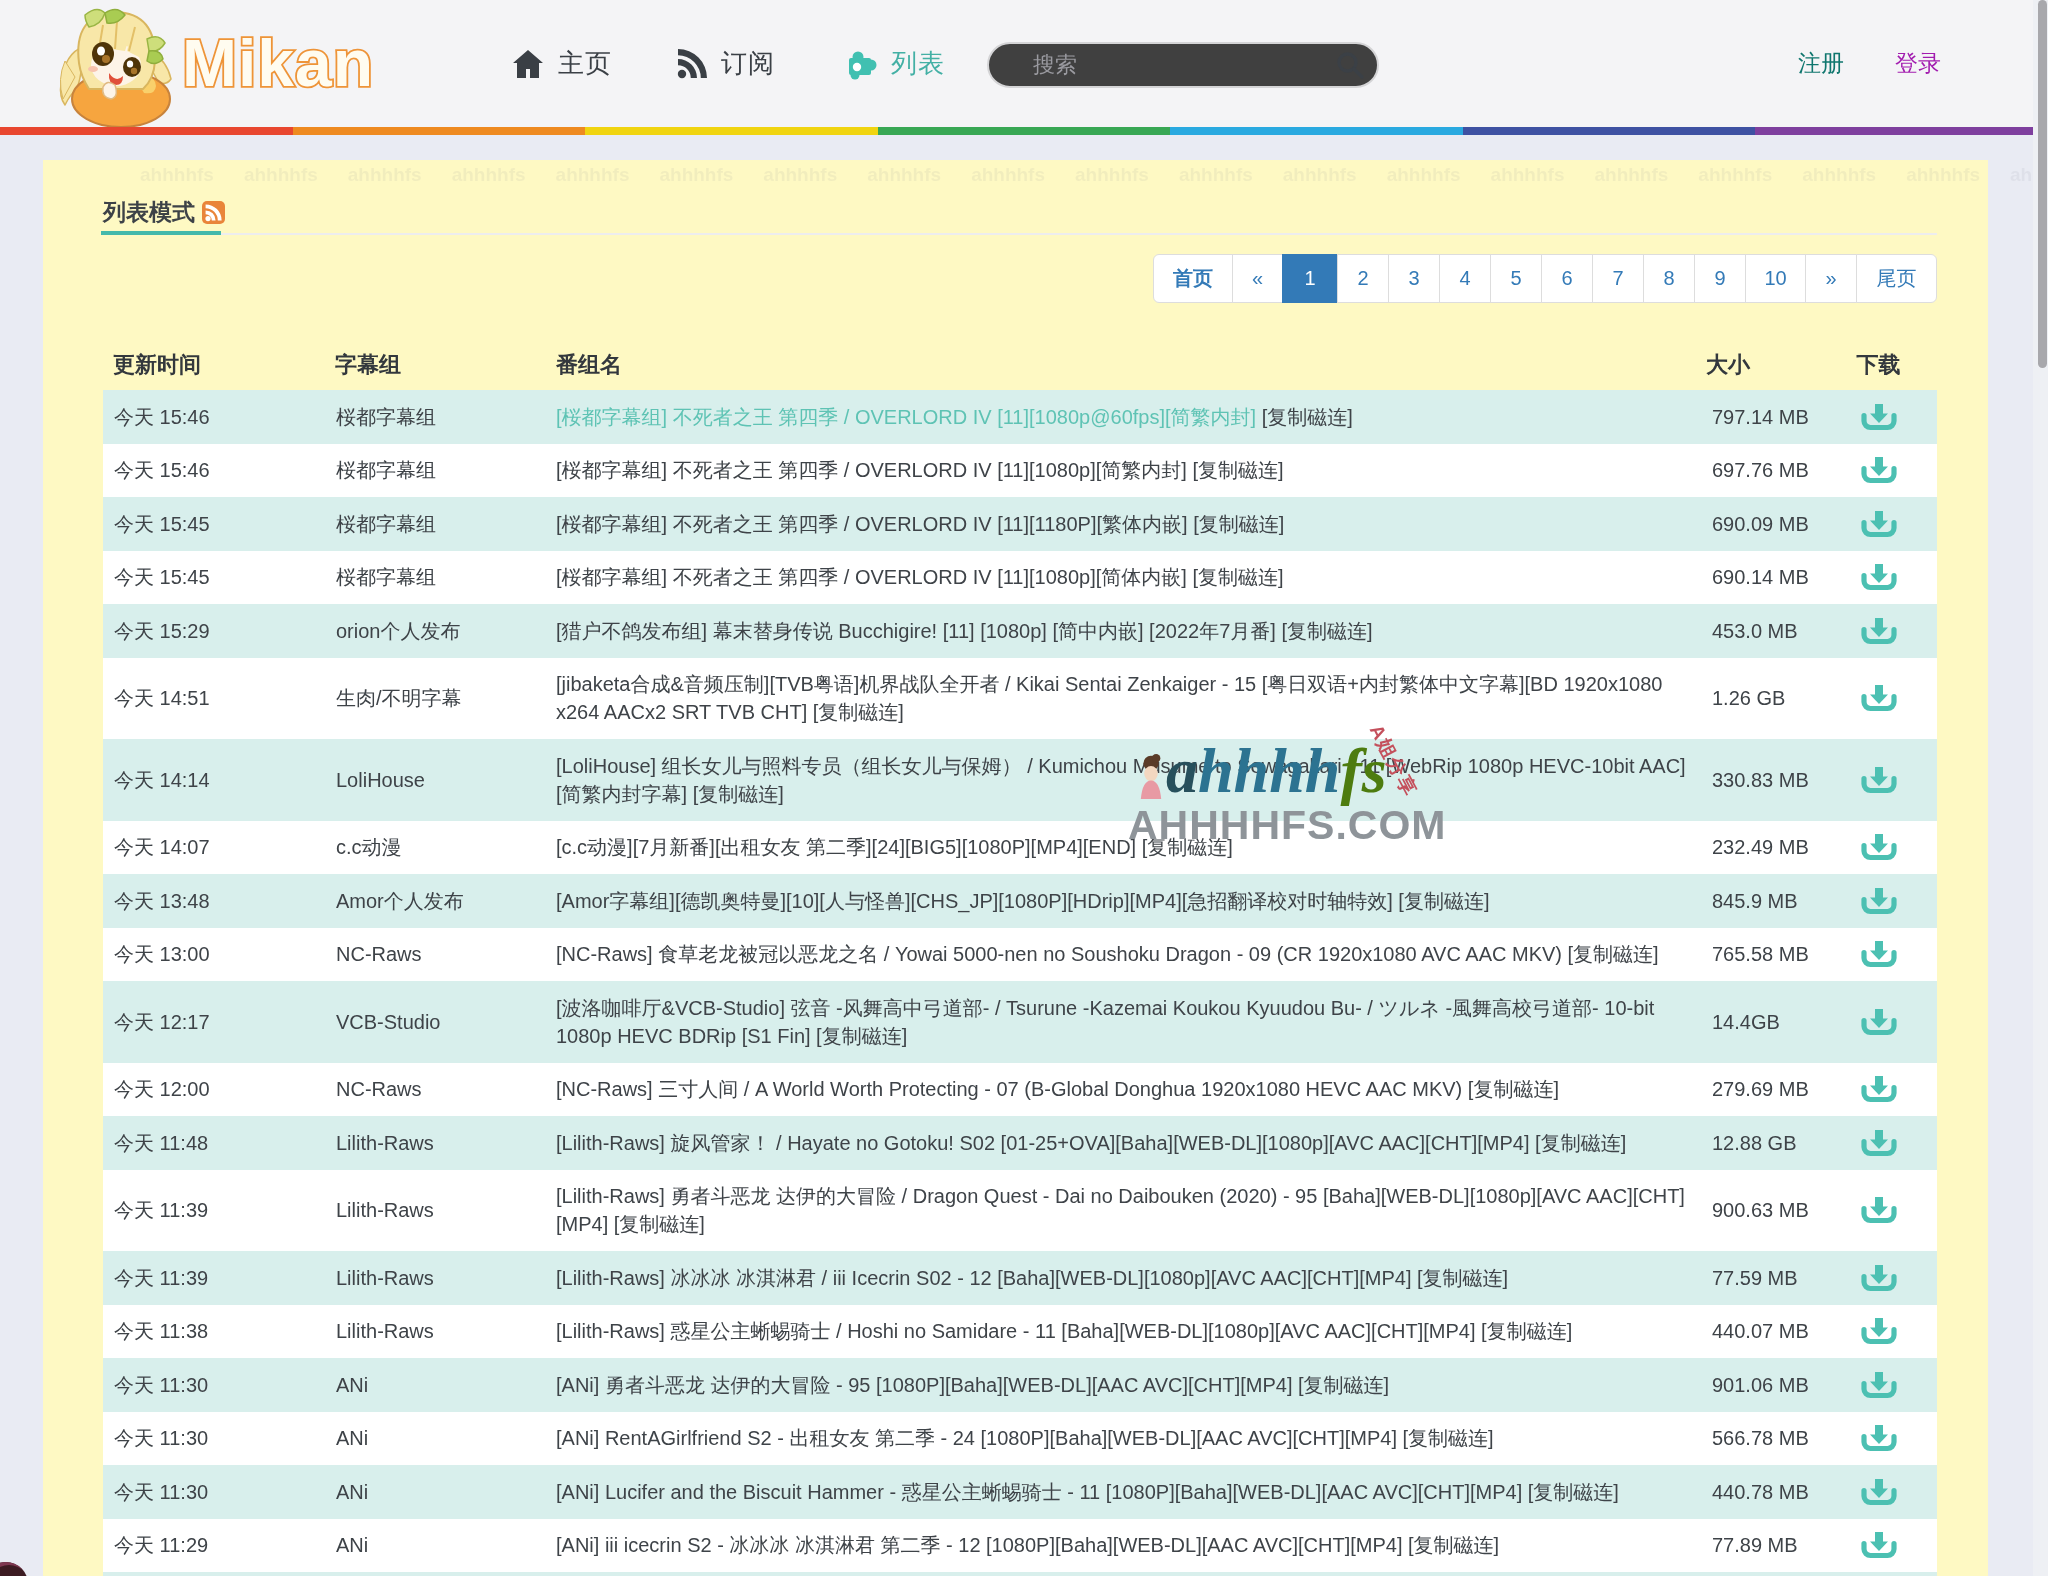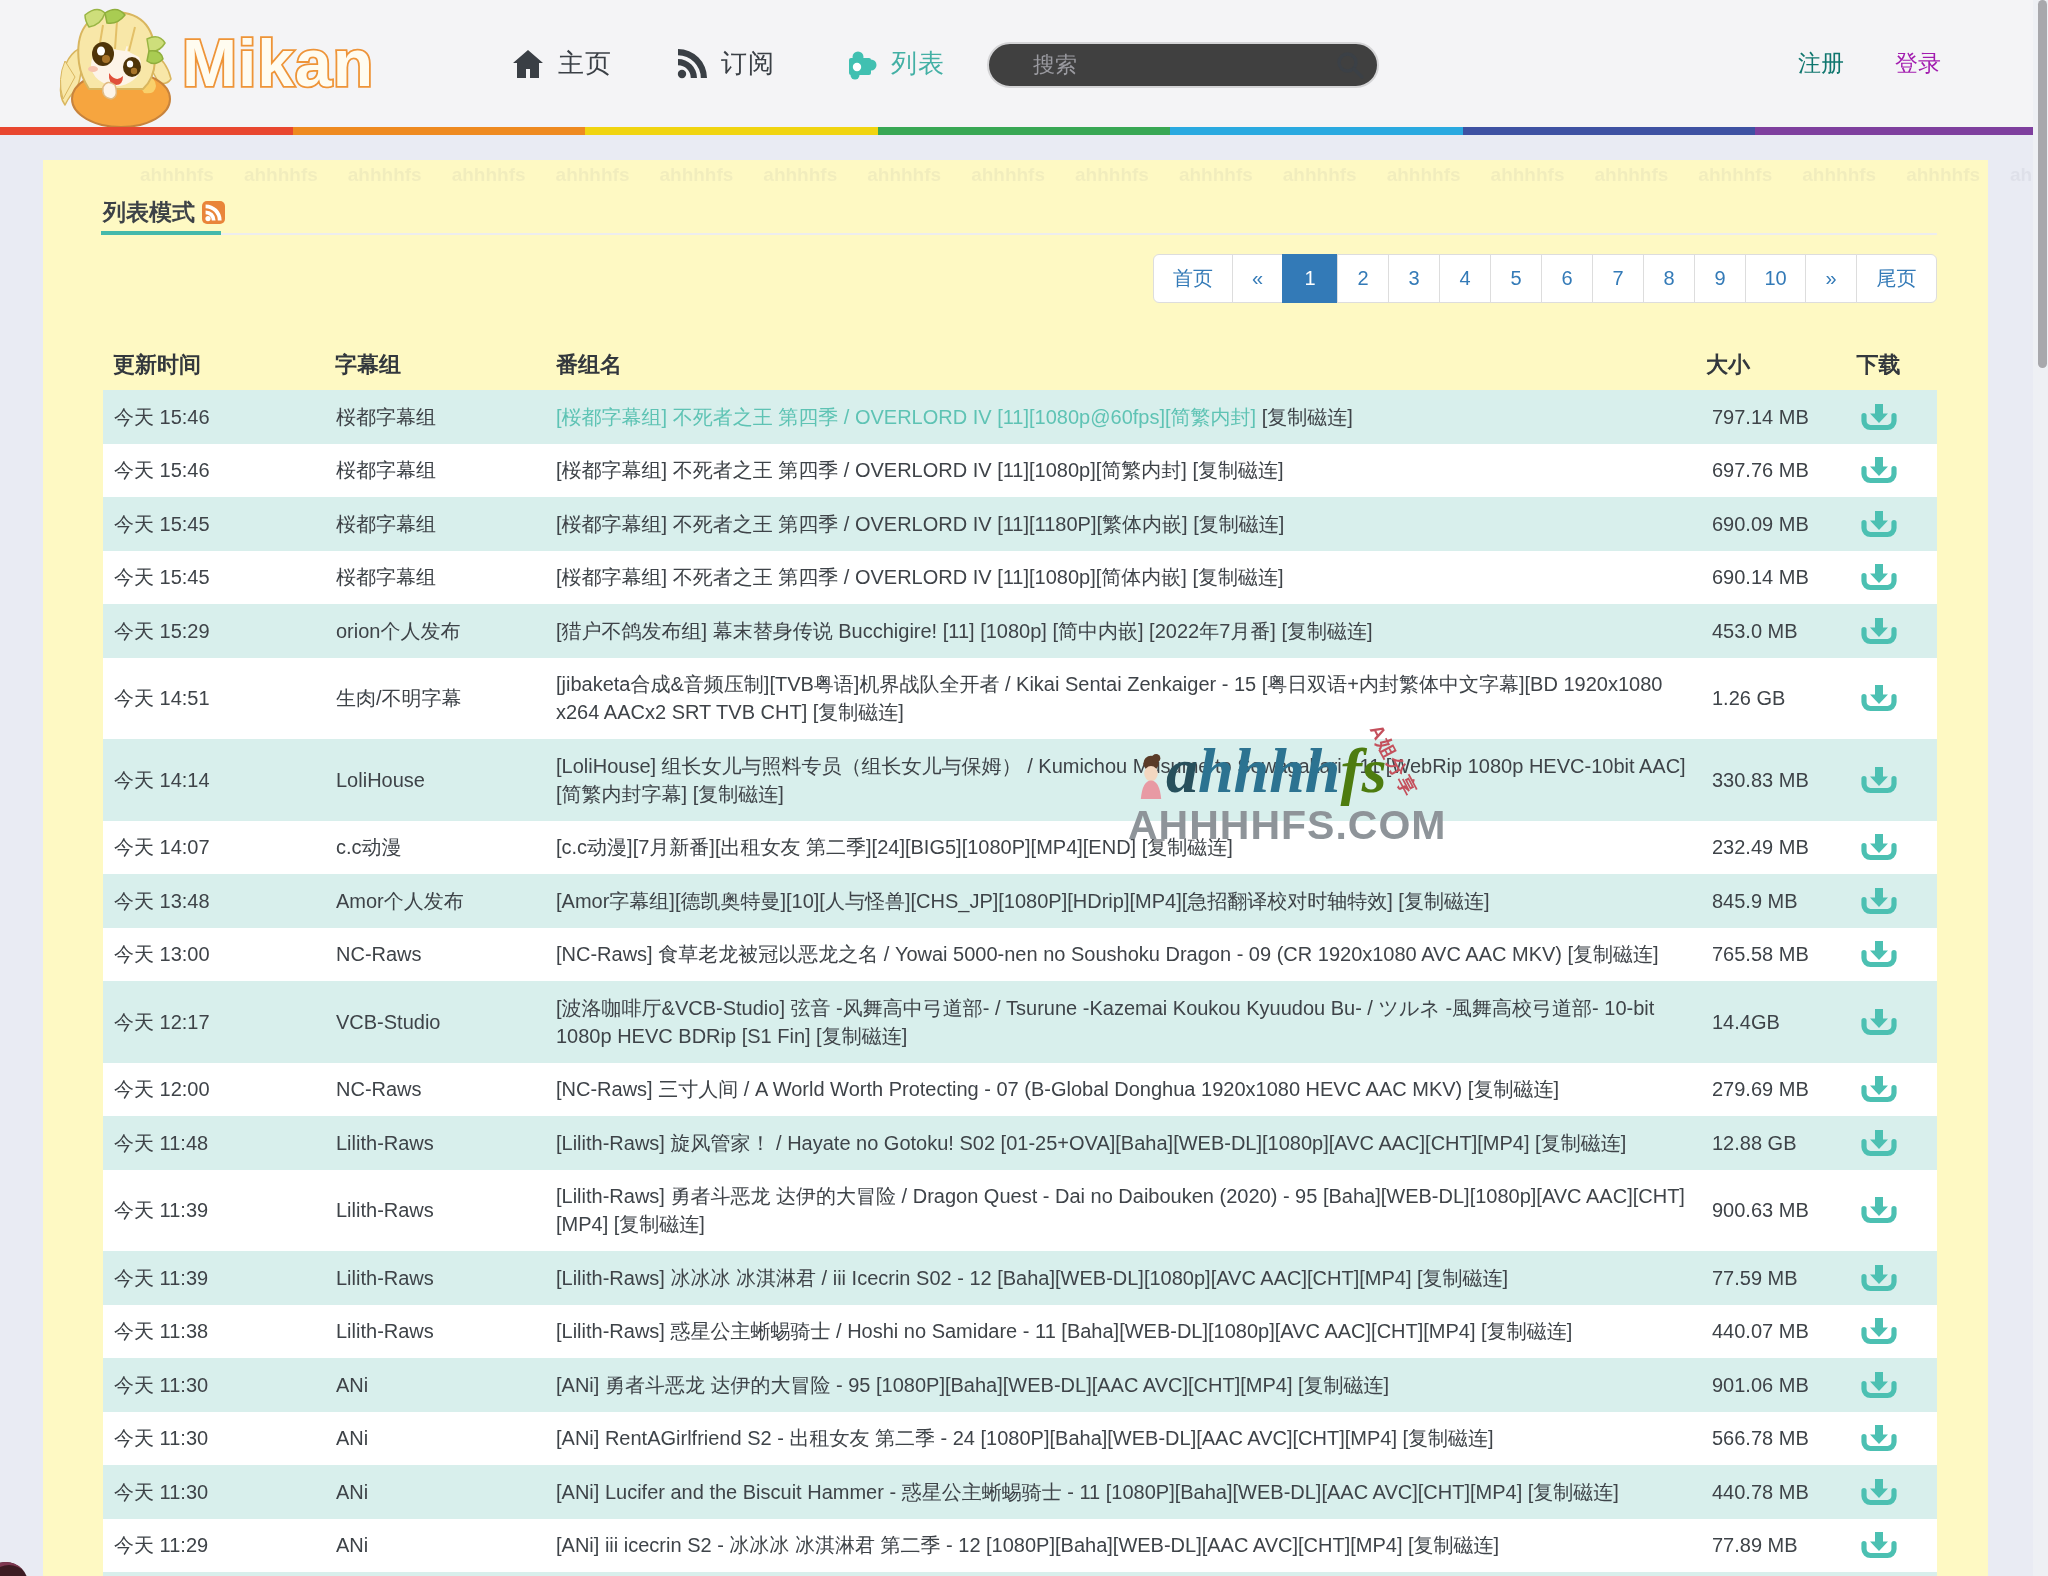--- a/index.html
+++ b/index.html
@@ -28,21 +28,21 @@
 .tabline { position:absolute; left:-2px; bottom:-2px; width:120px; height:4px; background:#44b9ab; }
 .rss-badge { width:23px; height:23px; border-radius:5px; background:#e9853a; position:relative; display:inline-block; }
 .rss-badge svg { position:absolute; left:0; top:0; }
 
 .pagrow { display:flex; justify-content:flex-end; margin-top:19px; }
 .pag { display:flex; list-style:none; }
 .pag li a { display:block; height:49px; line-height:47px; text-align:center; border:1px solid #ddd; margin-left:-1px; font-size:20px; color:#337ab7; background:#fff; }
 .pag li { width:51px; }
 .pag li.first, .pag li.last { width:80px; }
 .pag li.ten { width:60px; }
-.pag li.first a { border-radius:6px 0 0 6px; margin-left:0; }
+.pag li.first a { border-radius:6px 0 0 6px; margin-left:0;font-weight:bold; }
 .pag li.last a { border-radius:0 6px 6px 0; }
 .pag li.active a { background:#337ab7; border-color:#337ab7; color:#fff; }
 .pag li:nth-child(2) { width:50px; }
 .pag li:nth-child(3) { width:55px; }
 
 table { border-collapse:collapse; table-layout:fixed; width:1834px; margin-top:37px; font-size:20px; }
 col.w-time { width:222px; } col.w-group { width:221px; } col.w-title { width:1150px; } col.w-size { width:150px; } col.w-dl { width:91px; }
 th { text-align:left; font-size:22px; color:#33383d; padding:11px 10px; line-height:28px; }
 td { padding:12.75px 10px; line-height:28px; vertical-align:middle; }
 tr.odd td { background:#d8efec; }

